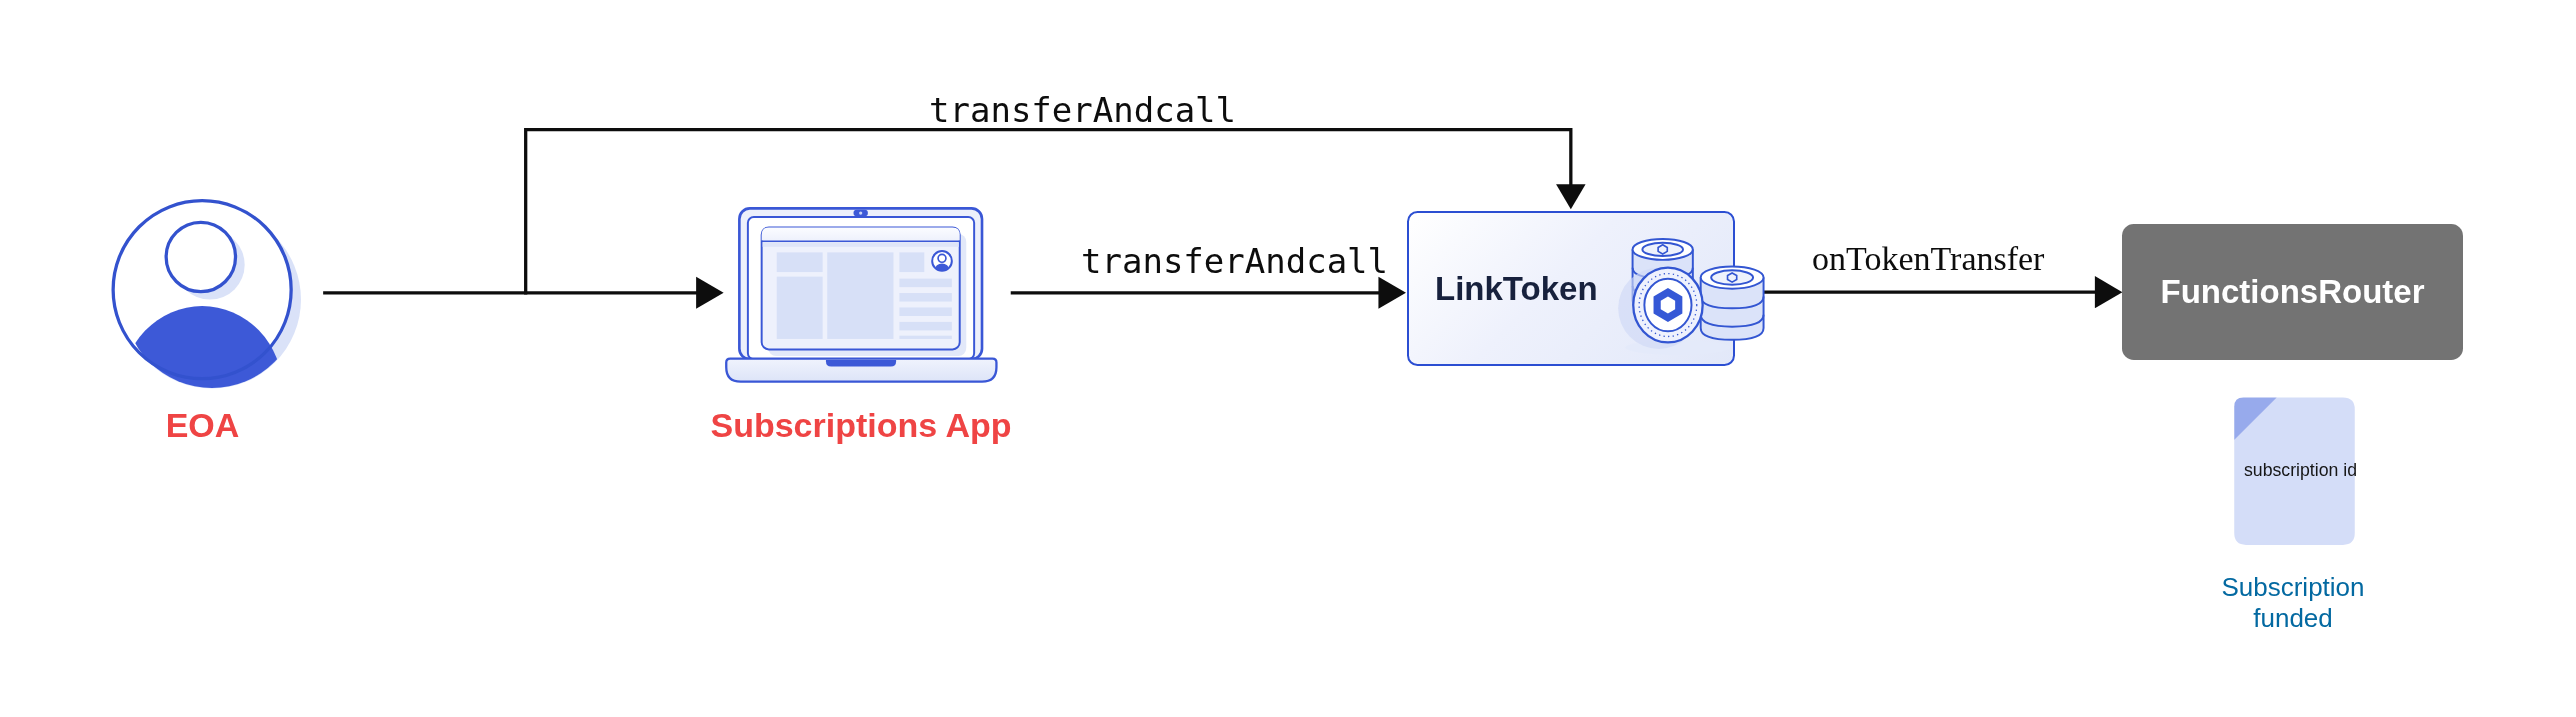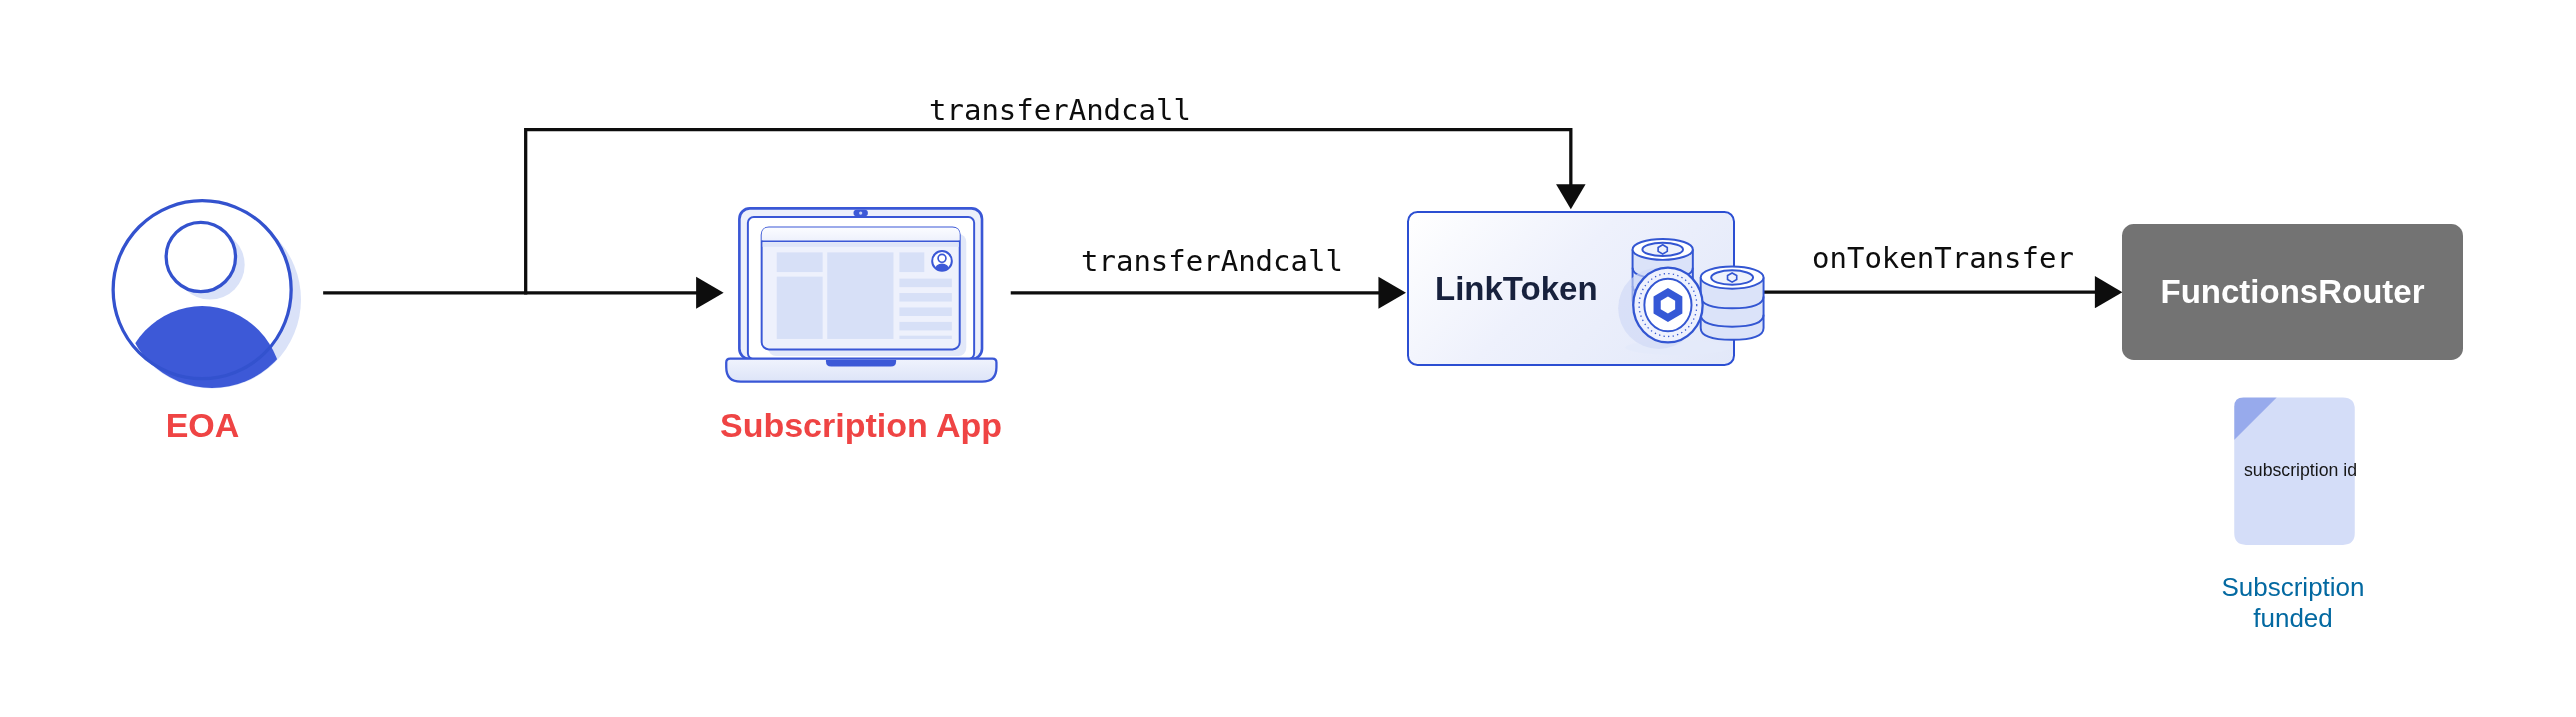--- a/index.html
+++ b/index.html
@@ -6,21 +6,21 @@
   .stage{position:relative;width:2576px;height:718px;background:#ffffff;overflow:hidden;
          font-family:"Liberation Sans", sans-serif;}
   .abs{position:absolute;}
   svg{display:block;overflow:visible;}
 
   
   #arrow-layer{position:absolute;left:0;top:0;width:2576px;height:718px;}
 
   
   .edge-label{position:absolute;font-family:"DejaVu Sans Mono", monospace;
-              font-size:29px;line-height:27.5px;color:#0d0d0d;text-align:center;width:226px;}
+              font-size:34px;line-height:27.5px;color:#0d0d0d;text-align:center;width:226px;}
 
   
   .node-label{position:absolute;font-weight:bold;font-size:34px;line-height:34px;
               color:#ef4444;text-align:center;}
 
   
   .linktoken-box{position:absolute;left:1407px;top:211px;width:328px;height:155px;
                  box-sizing:border-box;border:2.6px solid #2B4ED2;border-radius:10.5px;
                  background:linear-gradient(135deg,#ffffff 0%,#eef1fc 45%,#e2e8f9 100%);
                  display:flex;align-items:center;}
@@ -60,21 +60,21 @@
     </g>
 
     <g>
       <line x1="2690" y1="445.5" x2="3198" y2="445.5" stroke="#0d0d0d" stroke-width="5"></line>
       <polygon points="3196,421 3238,445.5 3196,470" fill="#0d0d0d"></polygon>
     </g>
   </svg>
 
   <div class="edge-label" style="left:929px;top:97px;">transferAndcall</div>
   <div class="edge-label" style="left:1081px;top:248px;">transferAndcall</div>
-  <div class="edge-label" style="left:1812px;top:245px;">onTokenTransfer</div>
+  <div class="edge-label" style="left:1812px;top:245px;font-family:Liberation Serif, serif;">onTokenTransfer</div>
 
   <svg class="abs" style="left:102px;top:190px;" width="216" height="223" viewBox="0 0 330 340">
     <defs>
       <clipPath id="domeClip">
           <circle cx="168" cy="167" r="135"></circle>
         </clipPath>
       <clipPath id="avClip">
           <circle cx="151" cy="102" r="52"></circle>
         </clipPath>
     </defs>
@@ -128,21 +128,21 @@
 
     <circle cx="337" cy="88" r="15" fill="#ffffff" stroke="#3A57D6" stroke-width="3"></circle>
     <circle cx="337" cy="84" r="6" fill="#ffffff" stroke="#3A57D6" stroke-width="2.5"></circle>
     <g clip-path="url(#lapAvClip)">
         <ellipse cx="337" cy="101" rx="11" ry="9" fill="#3D59D7"></ellipse>
       </g>
 
     <path d="M8 243 Q8 237 14 237 H414 Q420 237 420 243 V250 Q420 272 398 272 H30 Q8 272 8 250 Z" fill="url(#baseGrad)" stroke="#3A57D6" stroke-width="3.5"></path>
     <path d="M160 239 H267 V241 Q267 249 259 249 H168 Q160 249 160 241 Z" fill="#3D59D7"></path>
   </svg>
-  <div class="node-label" style="left:697px;top:408px;width:328px;">Subscription App</div>
+  <div class="node-label" style="left:697px;top:408px;width:328px;">Subscriptions App</div>
 
   <div class="linktoken-box">
     <span class="box-text">LinkToken</span>
   </div>
   <svg class="abs" style="left:1609px;top:223px;" width="167" height="151" viewBox="0 0 255 230">
 
     <ellipse cx="105" cy="190" rx="80" ry="11" fill="#e4eafa"></ellipse>
 
     <g stroke="#3356D2" stroke-width="3">
       <path d="M36 40 V118 Q36 134 82 134 Q128 134 128 118 V40" fill="#dbe3f9"></path>

